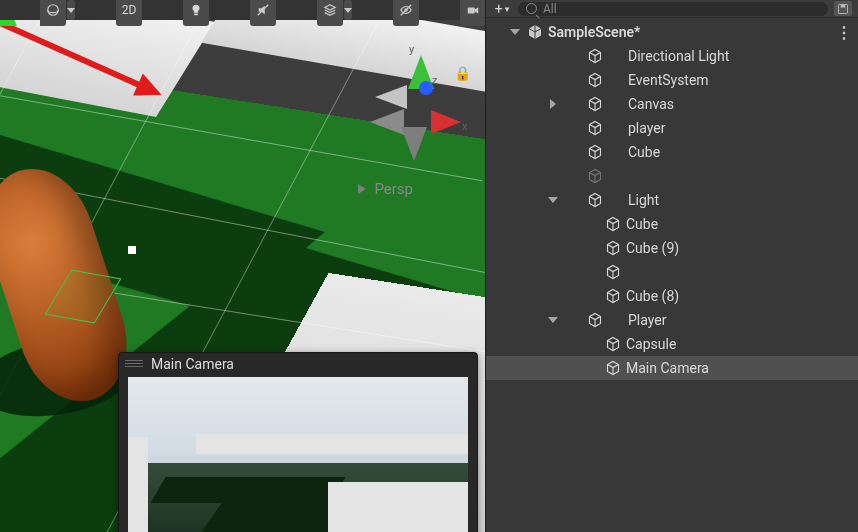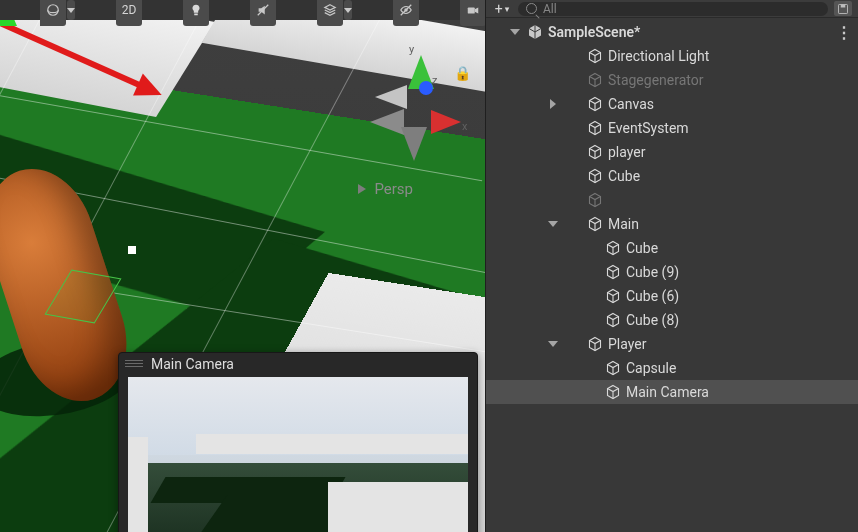--- a/index.html
+++ b/index.html
@@ -264,21 +264,21 @@
   .tree-row .icon {
     width: 18px; height: 18px; margin-right: 4px;
     display:flex; align-items:center; justify-content:center;
   }
   .tree-row .icon svg { width:16px; height:16px; }
   .tree-row .label { flex: 1; white-space:nowrap; overflow:hidden;}
   .tree-row .kebab { width:14px; color:#c9c9c9; font-size:16px; cursor:pointer; text-align:center;}
   .scene-row { font-weight: 600; }
   
   .depth-0 { padding-left: 38px;}
-  .depth-2 { padding-left: 100px;}
+  .depth-2 { padding-left: 100px; gap: 20px;}
   .depth-3 { padding-left: 118px;}
 </style>
 </head>
 <body>
 
 <div class="scene-viewport">
 
   <div class="scene-toolbar">
     <div class="tbtn">
       <svg class="icon-svg" viewBox="0 0 16 16">
@@ -420,110 +420,100 @@
     <div id="tree-nodes">
         <div class="tree-row depth-2">
           <span class="icon">
             <svg viewBox="0 0 16 16">
               <path d="M8 1.5l5.5 3v7L8 14.5 2.5 11.5v-7L8 1.5z" fill="none" stroke="currentColor" stroke-width="1.1"></path>
               <path d="M2.5 4.5L8 7.5l5.5-3M8 7.5v7" fill="none" stroke="currentColor" stroke-width="1.1"></path>
             </svg>
           </span>
           <span class="label">Directional Light</span>
         </div>
+        <div class="tree-row depth-2">
+          <span class="icon">
+            <svg viewBox="0 0 16 16">
+              <path d="M8 1.5l5.5 3v7L8 14.5 2.5 11.5v-7L8 1.5z" fill="none" stroke="currentColor" stroke-width="1.1"></path>
+              <path d="M2.5 4.5L8 7.5l5.5-3M8 7.5v7" fill="none" stroke="currentColor" stroke-width="1.1"></path>
+            </svg>
+          </span>
+          <span class="label">EventSystem</span>
+        </div>
+        <div class="tree-row depth-2">
+          <div class="arrow right" style="position: absolute; left: 60px;"></div>
+          <span class="icon">
+            <svg viewBox="0 0 16 16">
+              <path d="M8 1.5l5.5 3v7L8 14.5 2.5 11.5v-7L8 1.5z" fill="none" stroke="currentColor" stroke-width="1.1"></path>
+              <path d="M2.5 4.5L8 7.5l5.5-3M8 7.5v7" fill="none" stroke="currentColor" stroke-width="1.1"></path>
+            </svg>
+          </span>
+          <span class="label">Canvas</span>
+        </div>
+        <div class="tree-row depth-2">
+          <span class="icon">
+            <svg viewBox="0 0 16 16">
+              <path d="M8 1.5l5.5 3v7L8 14.5 2.5 11.5v-7L8 1.5z" fill="none" stroke="currentColor" stroke-width="1.1"></path>
+              <path d="M2.5 4.5L8 7.5l5.5-3M8 7.5v7" fill="none" stroke="currentColor" stroke-width="1.1"></path>
+            </svg>
+          </span>
+          <span class="label">player</span>
+        </div>
+        <div class="tree-row depth-2">
+          <span class="icon">
+            <svg viewBox="0 0 16 16">
+              <path d="M8 1.5l5.5 3v7L8 14.5 2.5 11.5v-7L8 1.5z" fill="none" stroke="currentColor" stroke-width="1.1"></path>
+              <path d="M2.5 4.5L8 7.5l5.5-3M8 7.5v7" fill="none" stroke="currentColor" stroke-width="1.1"></path>
+            </svg>
+          </span>
+          <span class="label">Cube</span>
+        </div>
         <div class="tree-row depth-2 dim">
           <span class="icon">
             <svg viewBox="0 0 16 16">
               <path d="M8 1.5l5.5 3v7L8 14.5 2.5 11.5v-7L8 1.5z" fill="none" stroke="currentColor" stroke-width="1.1"></path>
               <path d="M2.5 4.5L8 7.5l5.5-3M8 7.5v7" fill="none" stroke="currentColor" stroke-width="1.1"></path>
             </svg>
           </span>
-          <span class="label">Stagegenerator</span>
-        </div>
-        <div class="tree-row depth-2">
-          <div class="arrow right" style="position: absolute; left: 60px;"></div>
-          <span class="icon">
-            <svg viewBox="0 0 16 16">
-              <path d="M8 1.5l5.5 3v7L8 14.5 2.5 11.5v-7L8 1.5z" fill="none" stroke="currentColor" stroke-width="1.1"></path>
-              <path d="M2.5 4.5L8 7.5l5.5-3M8 7.5v7" fill="none" stroke="currentColor" stroke-width="1.1"></path>
-            </svg>
-          </span>
-          <span class="label">Canvas</span>
-        </div>
-        <div class="tree-row depth-2">
-          <span class="icon">
-            <svg viewBox="0 0 16 16">
-              <path d="M8 1.5l5.5 3v7L8 14.5 2.5 11.5v-7L8 1.5z" fill="none" stroke="currentColor" stroke-width="1.1"></path>
-              <path d="M2.5 4.5L8 7.5l5.5-3M8 7.5v7" fill="none" stroke="currentColor" stroke-width="1.1"></path>
-            </svg>
-          </span>
-          <span class="label">EventSystem</span>
-        </div>
-        <div class="tree-row depth-2">
-          <span class="icon">
-            <svg viewBox="0 0 16 16">
-              <path d="M8 1.5l5.5 3v7L8 14.5 2.5 11.5v-7L8 1.5z" fill="none" stroke="currentColor" stroke-width="1.1"></path>
-              <path d="M2.5 4.5L8 7.5l5.5-3M8 7.5v7" fill="none" stroke="currentColor" stroke-width="1.1"></path>
-            </svg>
-          </span>
-          <span class="label">player</span>
-        </div>
-        <div class="tree-row depth-2">
+        </div>
+        <div class="tree-row depth-2">
+          <div class="arrow down" style="position: absolute; left: 60px;"></div>
+          <span class="icon">
+            <svg viewBox="0 0 16 16">
+              <path d="M8 1.5l5.5 3v7L8 14.5 2.5 11.5v-7L8 1.5z" fill="none" stroke="currentColor" stroke-width="1.1"></path>
+              <path d="M2.5 4.5L8 7.5l5.5-3M8 7.5v7" fill="none" stroke="currentColor" stroke-width="1.1"></path>
+            </svg>
+          </span>
+          <span class="label">Light</span>
+        </div>
+        <div class="tree-row depth-3">
           <span class="icon">
             <svg viewBox="0 0 16 16">
               <path d="M8 1.5l5.5 3v7L8 14.5 2.5 11.5v-7L8 1.5z" fill="none" stroke="currentColor" stroke-width="1.1"></path>
               <path d="M2.5 4.5L8 7.5l5.5-3M8 7.5v7" fill="none" stroke="currentColor" stroke-width="1.1"></path>
             </svg>
           </span>
           <span class="label">Cube</span>
         </div>
-        <div class="tree-row depth-2 dim">
-          <span class="icon">
-            <svg viewBox="0 0 16 16">
-              <path d="M8 1.5l5.5 3v7L8 14.5 2.5 11.5v-7L8 1.5z" fill="none" stroke="currentColor" stroke-width="1.1"></path>
-              <path d="M2.5 4.5L8 7.5l5.5-3M8 7.5v7" fill="none" stroke="currentColor" stroke-width="1.1"></path>
-            </svg>
-          </span>
-        </div>
-        <div class="tree-row depth-2">
-          <div class="arrow down" style="position: absolute; left: 60px;"></div>
-          <span class="icon">
-            <svg viewBox="0 0 16 16">
-              <path d="M8 1.5l5.5 3v7L8 14.5 2.5 11.5v-7L8 1.5z" fill="none" stroke="currentColor" stroke-width="1.1"></path>
-              <path d="M2.5 4.5L8 7.5l5.5-3M8 7.5v7" fill="none" stroke="currentColor" stroke-width="1.1"></path>
-            </svg>
-          </span>
-          <span class="label">Main</span>
-        </div>
         <div class="tree-row depth-3">
           <span class="icon">
             <svg viewBox="0 0 16 16">
               <path d="M8 1.5l5.5 3v7L8 14.5 2.5 11.5v-7L8 1.5z" fill="none" stroke="currentColor" stroke-width="1.1"></path>
               <path d="M2.5 4.5L8 7.5l5.5-3M8 7.5v7" fill="none" stroke="currentColor" stroke-width="1.1"></path>
             </svg>
           </span>
-          <span class="label">Cube</span>
+          <span class="label">Cube (9)</span>
         </div>
         <div class="tree-row depth-3">
           <span class="icon">
             <svg viewBox="0 0 16 16">
               <path d="M8 1.5l5.5 3v7L8 14.5 2.5 11.5v-7L8 1.5z" fill="none" stroke="currentColor" stroke-width="1.1"></path>
               <path d="M2.5 4.5L8 7.5l5.5-3M8 7.5v7" fill="none" stroke="currentColor" stroke-width="1.1"></path>
             </svg>
           </span>
-          <span class="label">Cube (9)</span>
-        </div>
-        <div class="tree-row depth-3">
-          <span class="icon">
-            <svg viewBox="0 0 16 16">
-              <path d="M8 1.5l5.5 3v7L8 14.5 2.5 11.5v-7L8 1.5z" fill="none" stroke="currentColor" stroke-width="1.1"></path>
-              <path d="M2.5 4.5L8 7.5l5.5-3M8 7.5v7" fill="none" stroke="currentColor" stroke-width="1.1"></path>
-            </svg>
-          </span>
-          <span class="label">Cube (6)</span>
         </div>
         <div class="tree-row depth-3">
           <span class="icon">
             <svg viewBox="0 0 16 16">
               <path d="M8 1.5l5.5 3v7L8 14.5 2.5 11.5v-7L8 1.5z" fill="none" stroke="currentColor" stroke-width="1.1"></path>
               <path d="M2.5 4.5L8 7.5l5.5-3M8 7.5v7" fill="none" stroke="currentColor" stroke-width="1.1"></path>
             </svg>
           </span>
           <span class="label">Cube (8)</span>
         </div>

